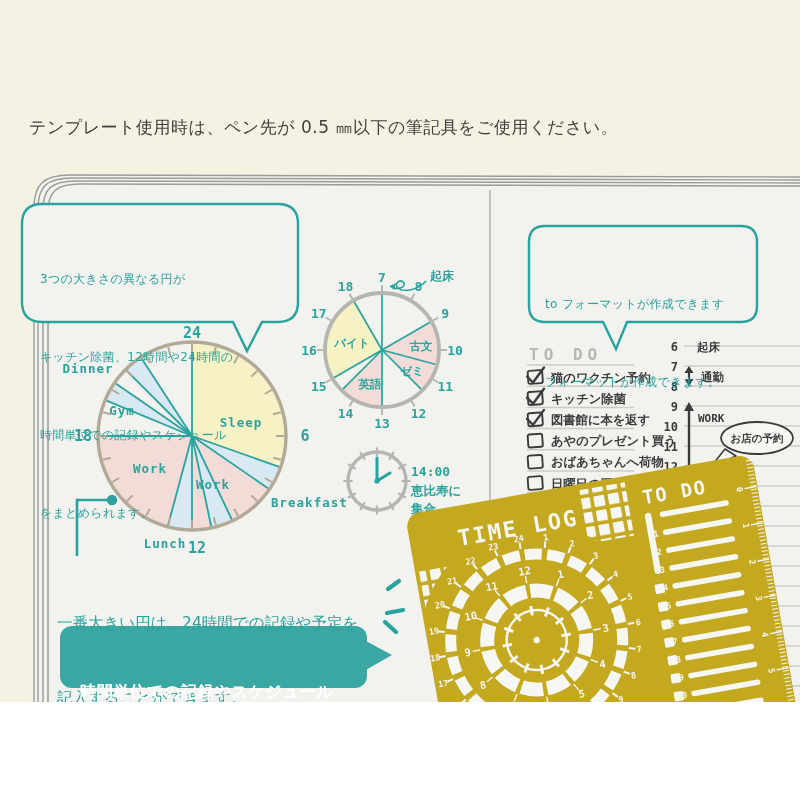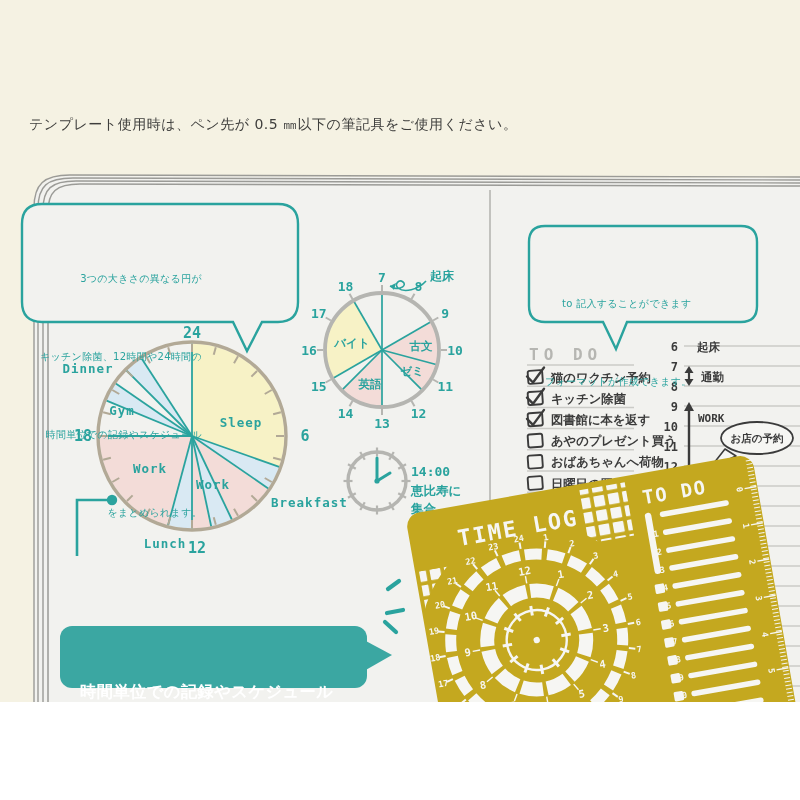--- a/index.html
+++ b/index.html
@@ -1,22 +1,22 @@
 <!DOCTYPE html>
 <html><head>
 <meta charset="utf-8">
 <style>
   html,body{margin:0;padding:0;background:#ffffff;}
   .canvas{position:relative;width:800px;height:800px;background:#ffffff;overflow:hidden;
           font-family:"DejaVu Sans",sans-serif;}
   .scene{position:absolute;left:0;top:0;width:800px;height:702px;background:#f5f2e3;overflow:hidden;}
   .scene svg{position:absolute;left:0;top:0;}
   .txt{position:absolute;white-space:pre;}
-  .header-note{left:29px;top:116px;font-size:14px;color:#3e3e3c;letter-spacing:.5px;}
-  .bubble-text{color:#2aa39e;font-size:10px;line-height:26px;font-weight:500;letter-spacing:.3px;text-align:right;}
+  .header-note{left:29px;top:116px;font-size:17px;color:#3e3e3c;letter-spacing:.5px;}
+  .bubble-text{color:#2aa39e;font-size:12px;line-height:26px;font-weight:500;letter-spacing:.3px;}
   .lb{left:40px;top:214px;}
   .rb{left:545px;top:239px;}
   .caption{left:57px;top:561px;color:#2aa39e;font-size:15.5px;line-height:25px;font-weight:500;}
   .banner-text{left:80px;top:634px;color:#ffffff;font-size:16.2px;line-height:23px;font-weight:bold;letter-spacing:.5px;}
   
   text{font-family:"DejaVu Sans",sans-serif;}
   .hand{font-family:"DejaVu Sans Mono",monospace;font-weight:bold;}
   .t-teal{fill:#2aa39e;}
   .t-ink{fill:#3b3b3b;}
   .t-white{fill:#f6f6f3;}
@@ -495,23 +495,27 @@
     <div class="txt header-note">テンプレート使用時は、ペン先が 0.5 ㎜以下の筆記具をご使用ください。</div>
 
     <div class="txt bubble-text lb">
       <div>3つの大きさの異なる円が</div>
       <div>キッチン除菌、12時間や24時間の</div>
       <div>時間単位での記録やスケジュール</div>
       <div>をまとめられます。</div>
     </div>
 
     <div class="txt bubble-text rb">
-      <div>to 記入することができます</div>
+      <div>to フォーマットが作成できます</div>
       <div>フォーマットが作成できます。</div>
     </div>
 
+    <div class="txt caption">
+      <div>一番大きい円は、24時間での記録や予定を</div>
+      <div>記入することができます。</div>
+    </div>
 
     <div class="txt banner-text">
       <div>時間単位での記録やスケジュール</div>
       
     </div>
   </div>
 </div>
 
 </body></html>

